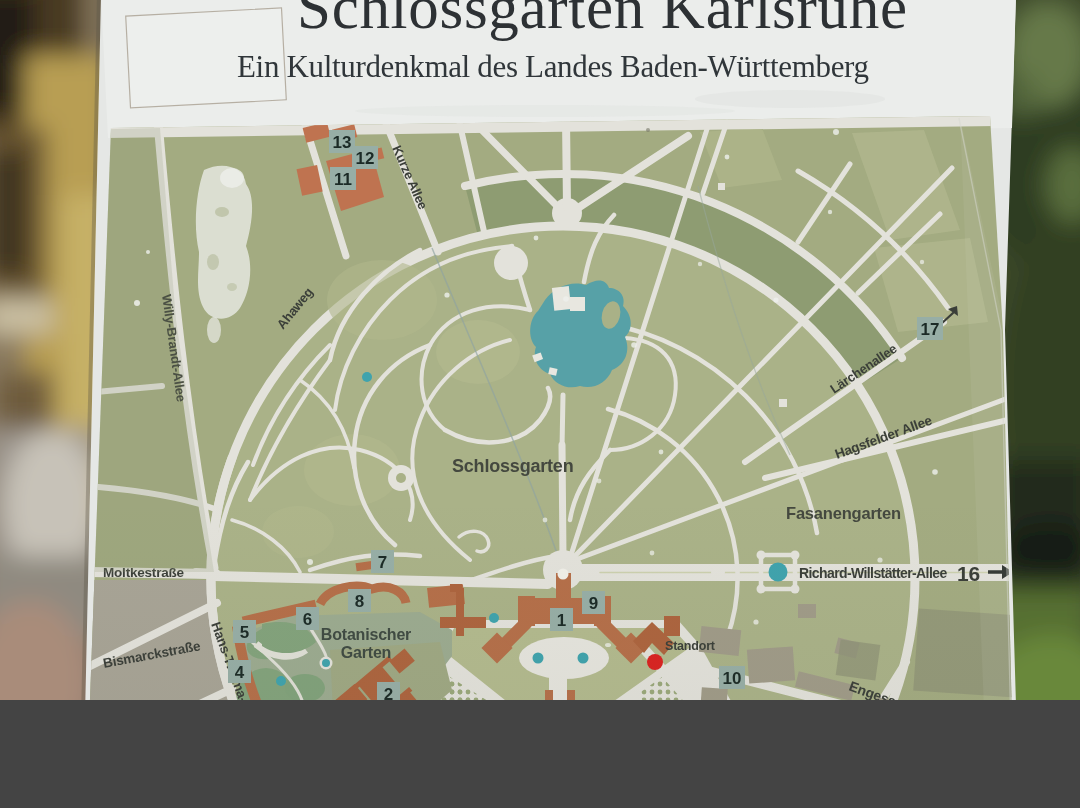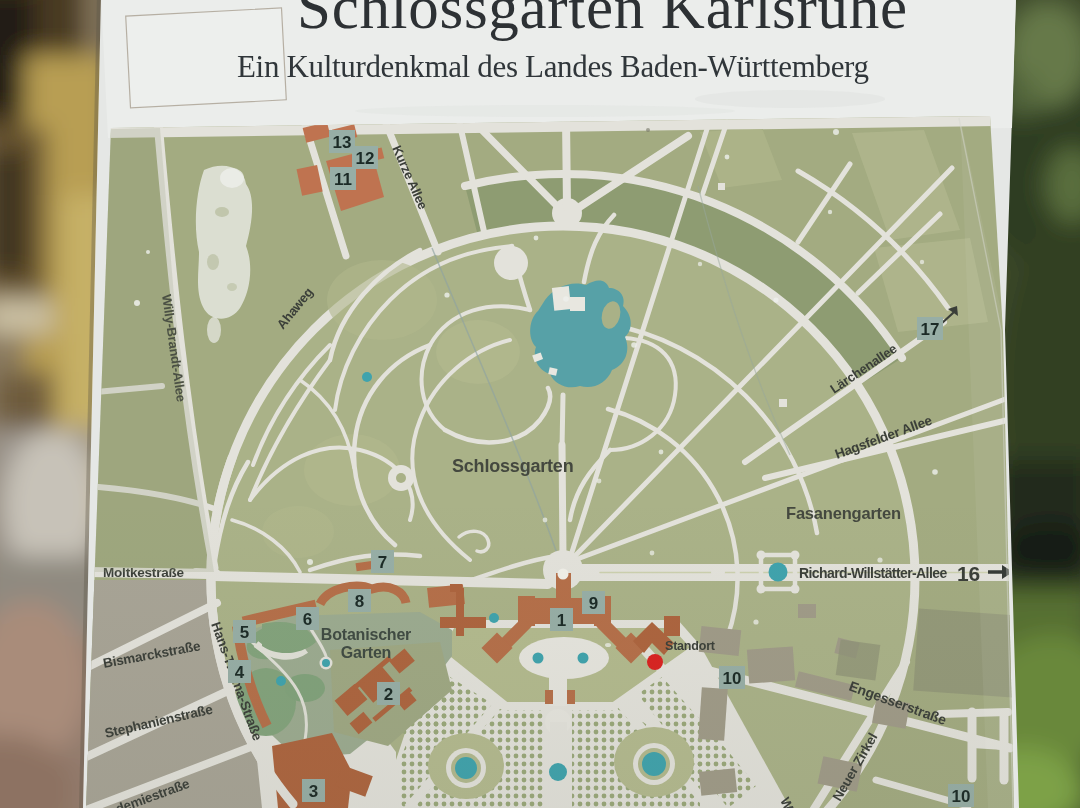--- a/index.html
+++ b/index.html
@@ -1,16 +1,16 @@
 <!DOCTYPE html>
 <html><head>
 <meta charset="utf-8">
 <style>
   html,body{margin:0;padding:0;background:#444;}
-  #stage{position:relative;width:1080px;height:808px;overflow:hidden;font-family:"Liberation Sans",sans-serif;text-decoration:underline;}
+  #stage{position:relative;width:1080px;height:700px;overflow:hidden;font-family:"Liberation Sans",sans-serif;text-decoration:underline;}
   svg{display:block;}
 </style>
 </head>
 <body>
 <div id="stage">
 <svg width="1080" height="808" viewBox="0 0 1080 808">
 <defs>
   <filter id="bl" x="-30%" y="-30%" width="160%" height="160%">
           <feGaussianBlur stdDeviation="12"></feGaussianBlur>
         </filter>

